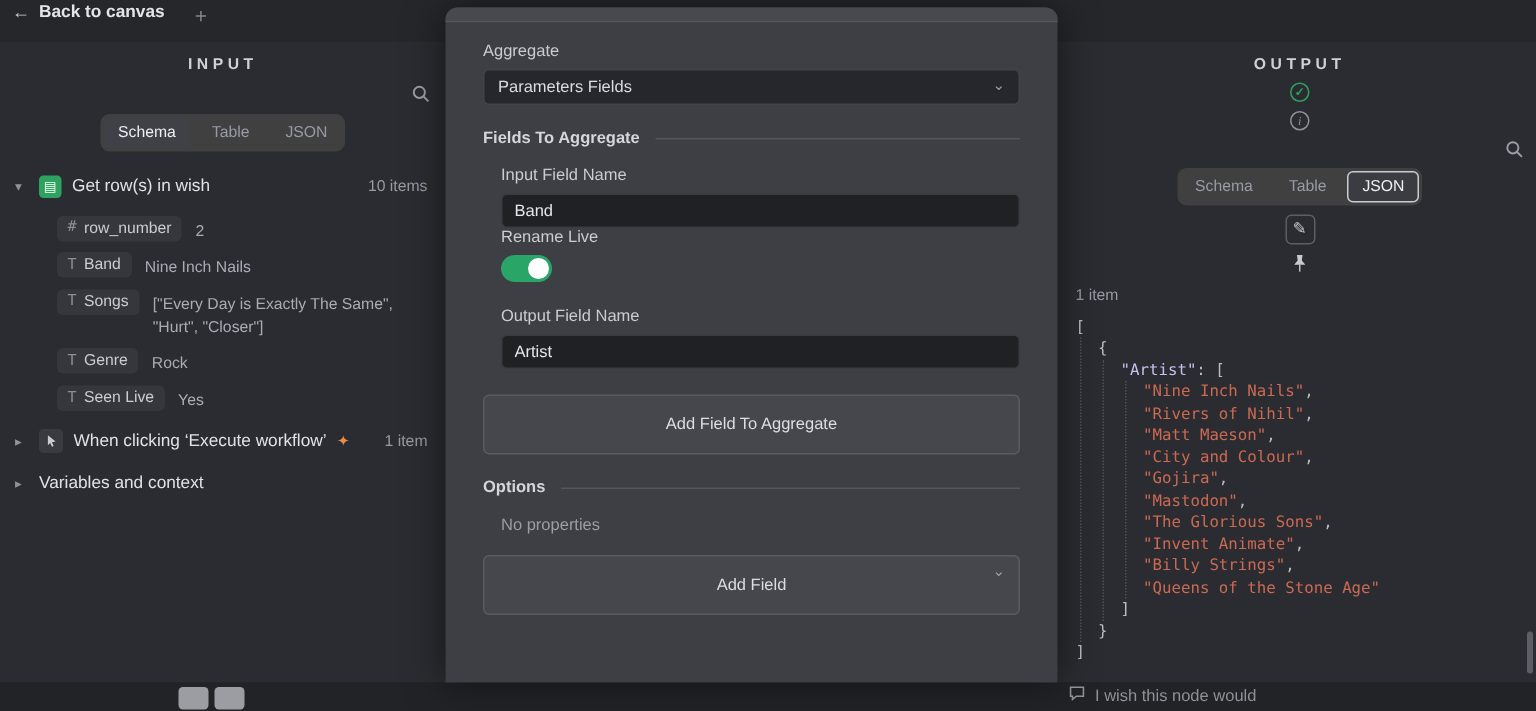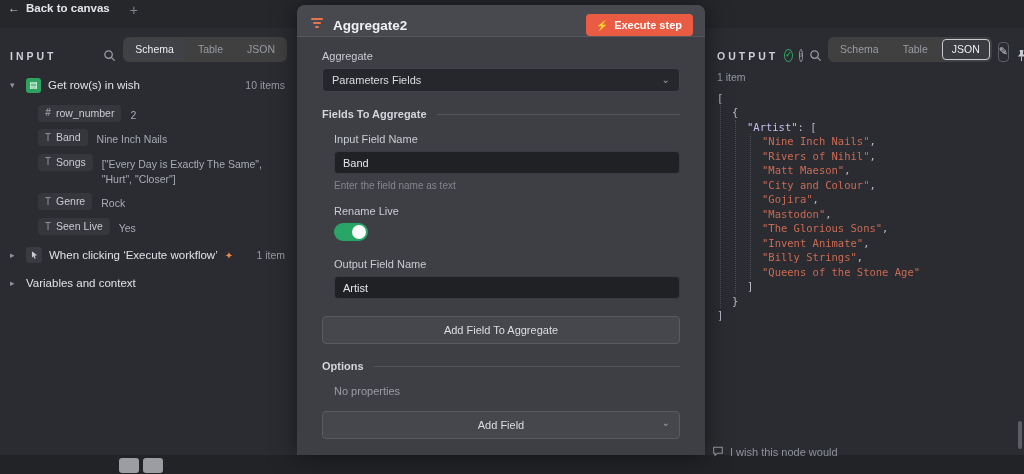--- a/index.html
+++ b/index.html
@@ -10,21 +10,21 @@
   
   .topbar { position:absolute; top:0; left:0; width:100%; height:28px; background:#26272b; display:flex; align-items:flex-start; padding:1px 8px; gap:20px; z-index:1; }
   .back-btn { display:flex; align-items:center; gap:6px; background:none; border:none; color:#e3e5ea; font-size:11.5px; font-weight:bold; font-family:inherit; cursor:pointer; }
   .back-btn .arr { font-size:12px; color:#c9ccd3; }
   .tb-plus { color:#83858d; font-size:14px; line-height:18px; }
 
   
   .panel { position:absolute; top:28px; bottom:19px; background:#2b2c31; z-index:2; }
   .panel.input { left:0; width:297px; }
   .panel.output { left:705px; width:319px; }
-  .panel-header { display:flex; align-items:flex-end; padding:9px 10px 7px; gap:7px; }
+  .panel-header { display:flex; align-items:center; padding:9px 10px 7px; gap:7px;flex-direction:column; }
   .panel-title { font-size:10.5px; font-weight:bold; letter-spacing:3px; color:#ced1d7; }
   .icon-btn { background:none; border:none; display:flex; align-items:center; cursor:pointer; padding:0; }
   .ml-auto { margin-left:auto; }
   .tab-group { display:flex; background:#404040; border-radius:6px; padding:2px; gap:4px; }
   .tab { background:transparent; border:1px solid transparent; border-radius:4px; padding:3px 9px; font-size:10.5px; color:#989ba4; font-family:inherit; cursor:pointer; line-height:1.2; }
   .tab.selected { background:#404146; color:#eceef2; }
   .tab.selected-outline { background:#3b3c41; color:#eef0f4; border-color:#c9ccd3; }
 
   
   .circ { width:13px; height:13px; border-radius:50%; display:flex; align-items:center; justify-content:center; font-size:8px; line-height:1; }
@@ -63,40 +63,40 @@
   .select { display:flex; align-items:center; justify-content:space-between; background:#26272c; border:1px solid #42434a; border-radius:4px; height:24px; padding:0 9px; font-size:11px; color:#dadce1; cursor:pointer; }
   .chev-down { color:#9da0a8; font-size:10px; line-height:1; }
   .section-head { display:flex; align-items:center; gap:10px; margin:16px 0 13px; }
   .section-title { font-size:11px; font-weight:bold; color:#d4d6dc; white-space:nowrap; }
   .section-line { flex:1; height:1px; background:#55565c; }
   .fields-group { margin-left:12px; }
   .text-input { display:block; width:100%; background:#202125; border:1px solid #3a3b42; border-radius:4px; height:23px; padding:0 8px; font-size:11px; color:#e4e6eb; font-family:inherit; }
   .hint { font-size:10px; color:#84868e; margin:6px 0 14px; }
   .toggle { width:34px; height:18px; border-radius:10px; background:#29a568; position:relative; margin:2px 0 17px; cursor:pointer; }
   .toggle .knob { position:absolute; right:2px; top:2px; width:14px; height:14px; border-radius:50%; background:#fff; }
-  .wide-btn { position:relative; width:100%; height:28px; background:#46474c; border:1px solid #5a5b61; border-radius:4px; color:#dcdee3; font-size:11px; font-family:inherit; display:flex; align-items:center; justify-content:center; margin-top:17px; cursor:pointer; }
+  .wide-btn { position:relative; width:100%; height:40px; background:#46474c; border:1px solid #5a5b61; border-radius:4px; color:#dcdee3; font-size:11px; font-family:inherit; display:flex; align-items:center; justify-content:center; margin-top:17px; cursor:pointer; }
   .wide-btn .chev-down { position:absolute; right:9px; top:6px; }
   .no-props { font-size:11px; color:#9b9ea6; margin:2px 0 14px 12px; }
 
   
   .items-count { font-size:10.5px; color:#979aa3; margin:2px 0 0 12px; }
   .json-viewer { margin:8px 0 0 12px; font-family:"DejaVu Sans Mono",monospace; font-size:10.5px; line-height:14.5px; color:#b9bdc7; }
   .json-indent { margin-left:3px; padding-left:11px; border-left:1px dotted #4e5058; }
   .json-line { white-space:nowrap; }
   .json-line .k { color:#c7bff0; }
   .json-line .s { color:#cb6a52; }
   .json-line .p { color:#b9bdc7; }
   .scroll-thumb { position:absolute; right:2px; bottom:6px; width:4px; height:28px; background:#5c5e65; border-radius:2px; }
 
   
   .bottom-strip { position:absolute; left:0; bottom:0; width:100%; height:19px; background:#222327; z-index:3; }
   .canvas-chip { position:absolute; bottom:1px; width:20px; height:15px; border-radius:3px; background:#9b9da3; }
   .chip-1 { left:119px; }
   .chip-2 { left:143px; }
-  .feedback { position:absolute; left:712px; bottom:15px; display:flex; align-items:center; gap:6px; color:#8e9199; font-size:11px; cursor:pointer; background:none; border:none; font-family:inherit; }
+  .feedback { position:absolute; left:712px; bottom:3px; display:flex; align-items:center; gap:6px; color:#8e9199; font-size:11px; cursor:pointer; background:none; border:none; font-family:inherit; }
 </style>
 </head>
 <body>
 
 <div class="screen">
 
   <div class="topbar">
     <button class="back-btn">
       <span class="arr">←</span>
       <span>Back to canvas</span>
@@ -178,52 +178,37 @@
 
       <div class="tree-row" style="margin-top:3px;">
         <span class="chev">▸</span>
         <span class="node-label">Variables and context</span>
       </div>
     </div>
   </aside>
 
   <main class="modal">
     <div class="modal-header">
-      <div class="modal-title-row">
-        <span>
-          <svg width="16" height="16" viewBox="0 0 16 16">
-              <rect x="2" y="3" width="12" height="2" rx="1" fill="#e8744b"></rect>
-              <rect x="4" y="7" width="8" height="2" rx="1" fill="#e8744b"></rect>
-              <rect x="6" y="11" width="4" height="2" rx="1" fill="#e8744b"></rect>
-            </svg>
-        </span>
-        <span class="modal-title">Aggregate2</span>
-        <button class="execute-btn">
-          <span class="bolt">⚡</span>
-          <span>Execute step</span>
-        </button>
-      </div>
     </div>
 
     <div class="modal-body">
       <div class="field-label">Aggregate</div>
       <div class="select">
         <span>Parameters Fields</span>
         <span class="chev-down">⌄</span>
       </div>
 
       <div class="section-head">
         <span class="section-title">Fields To Aggregate</span>
         <span class="section-line"></span>
       </div>
 
       <div class="fields-group">
         <div class="field-label">Input Field Name</div>
         <input class="text-input" type="text" value="Band" style="">
-        <div class="hint">Enter the field name as text</div>
 
         <div class="field-label">Rename Live</div>
         <div class="toggle">
           <span class="knob"></span>
         </div>
 
         <div class="field-label">Output Field Name</div>
         <input class="text-input" type="text" value="Artist" style="">
       </div>
 

